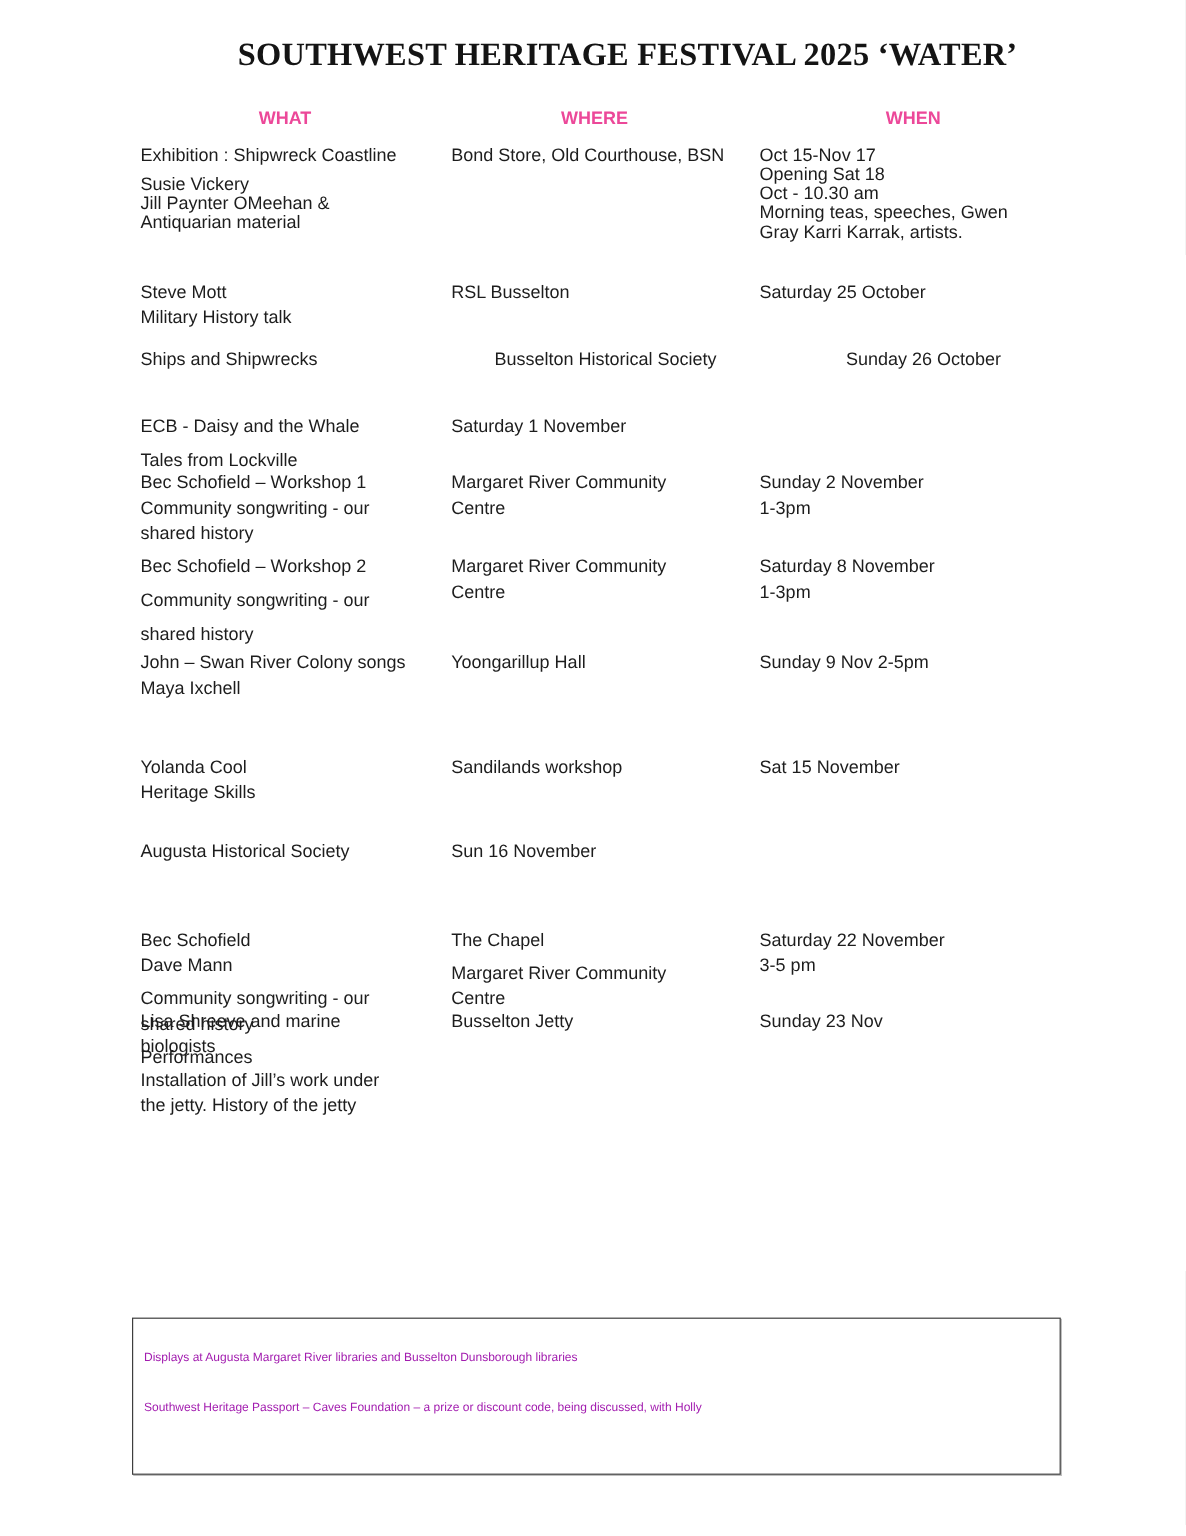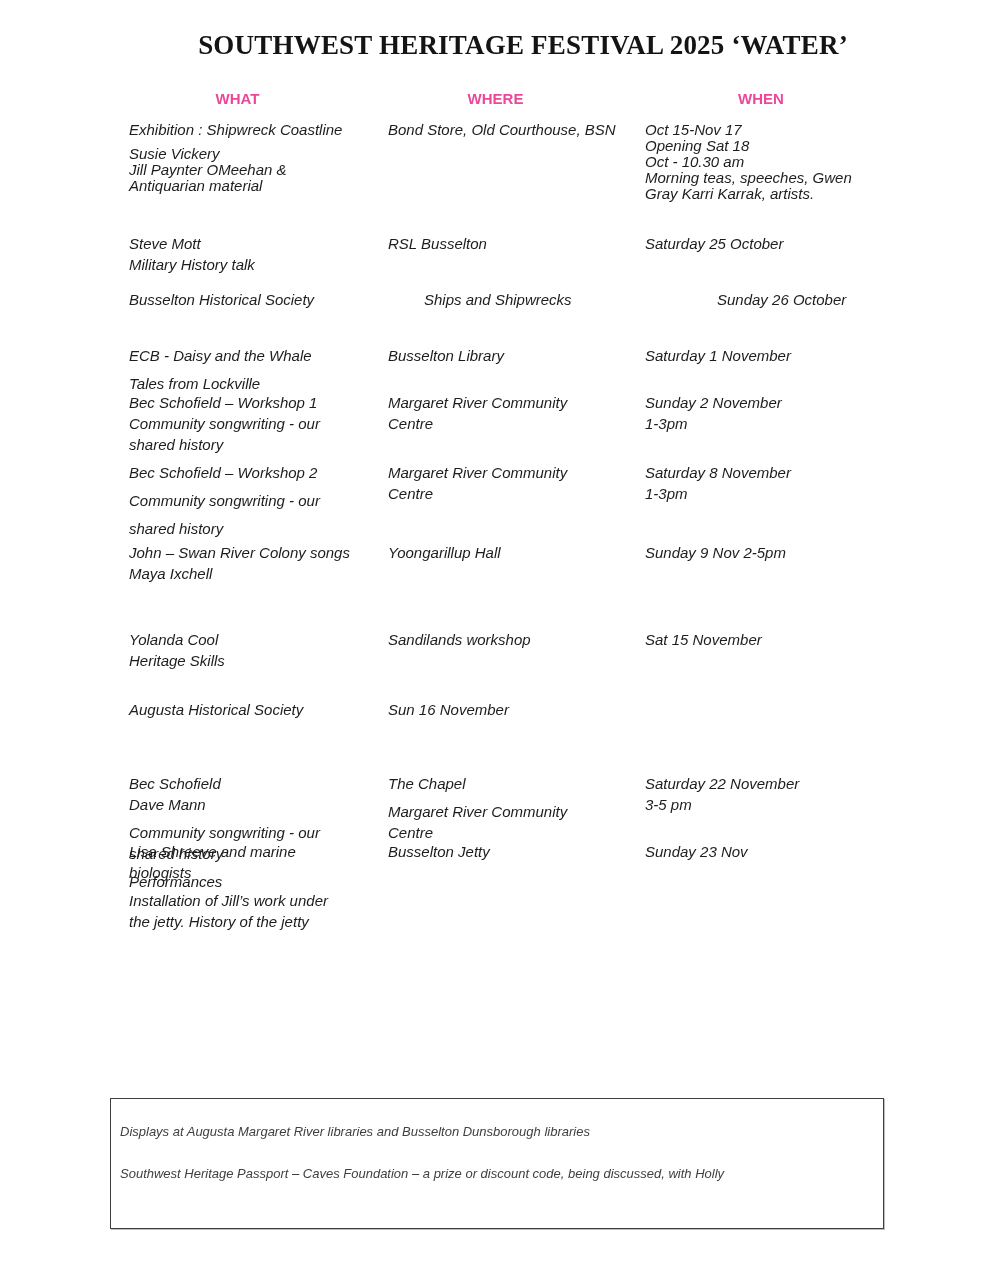--- a/index.html
+++ b/index.html
@@ -46,25 +46,24 @@
   }
   #rows {
     position: absolute;
     top: 0;
     left: 117px;
     width: 790px;
     height: 100%;
   }
   .row {
     position: absolute;
-    left: 12px;
+    left: 0;
     width: 790px;
     display: grid;
     grid-template-columns: 259px 257px 274px;
-    font-style: italic;
   }
   .cell { padding: 0; }
   .cell p {
     margin: 0 0 7px 0;
     font-size: 15px;
     line-height: 21px;
     white-space: pre-line;
     color: #1d1d1d;
   }
   .row:nth-child(1) .cell p { line-height: 16px; margin-bottom: 8px; }
@@ -87,24 +86,23 @@
     width: 774px;
     height: 131px;
     box-sizing: border-box;
     border: 1px solid #3e3e3e;
     box-shadow: 1px 1px 0 rgba(0,0,0,0.25);
     padding: 22px 12px 0 9px;
     background: #ffffff;
   }
   .note-box p {
     margin: 0 0 21px 0;
-    font-size: 13px;
+    font-size: 10px;
     line-height: 21px;
-    color: #404040;
-    font-style: italic;
+    color: #a21caf;
   }
 </style>
 </head>
 <body>
 
 <div class="page">
 
   <h1 class="title">SOUTHWEST HERITAGE FESTIVAL 2025 ‘WATER’</h1>
 
   <div class="col-headers">
@@ -138,37 +136,34 @@
 Military History talk</p>
         </div>
         <div class="cell where">
           <p>RSL Busselton</p>
         </div>
         <div class="cell when">
           <p>Saturday 25 October</p>
         </div>
       </div>
       <div class="row">
+        <div class="cell what">
+          <p>Ships and Shipwrecks</p>
+        </div>
         <div class="cell where">
           <p>Busselton Historical Society</p>
-        </div>
-        <div class="cell what">
-          <p>Ships and Shipwrecks</p>
         </div>
         <div class="cell when">
           <p>Sunday 26 October</p>
         </div>
       </div>
       <div class="row">
         <div class="cell what">
           <p>ECB - Daisy and the Whale</p>
           <p>Tales from Lockville</p>
-        </div>
-        <div class="cell where">
-          <p>Busselton Library</p>
         </div>
         <div class="cell when">
           <p>Saturday 1 November</p>
         </div>
       </div>
       <div class="row">
         <div class="cell what">
           <p>Bec Schofield – Workshop 1
 Community songwriting - our
 shared history</p>

